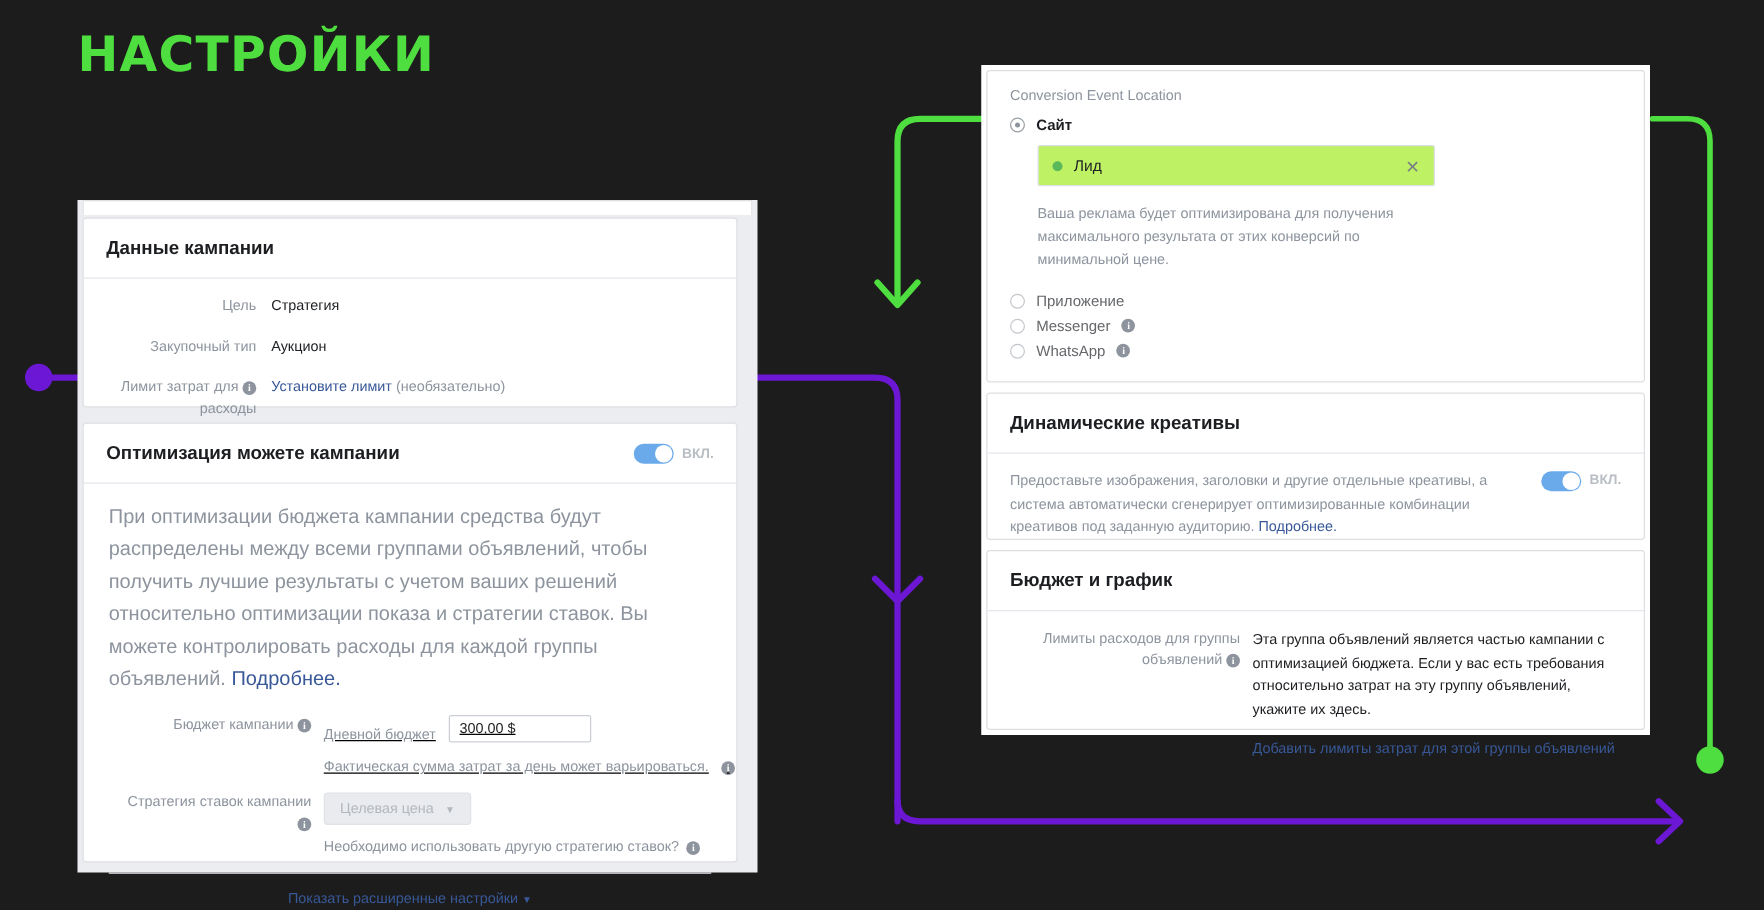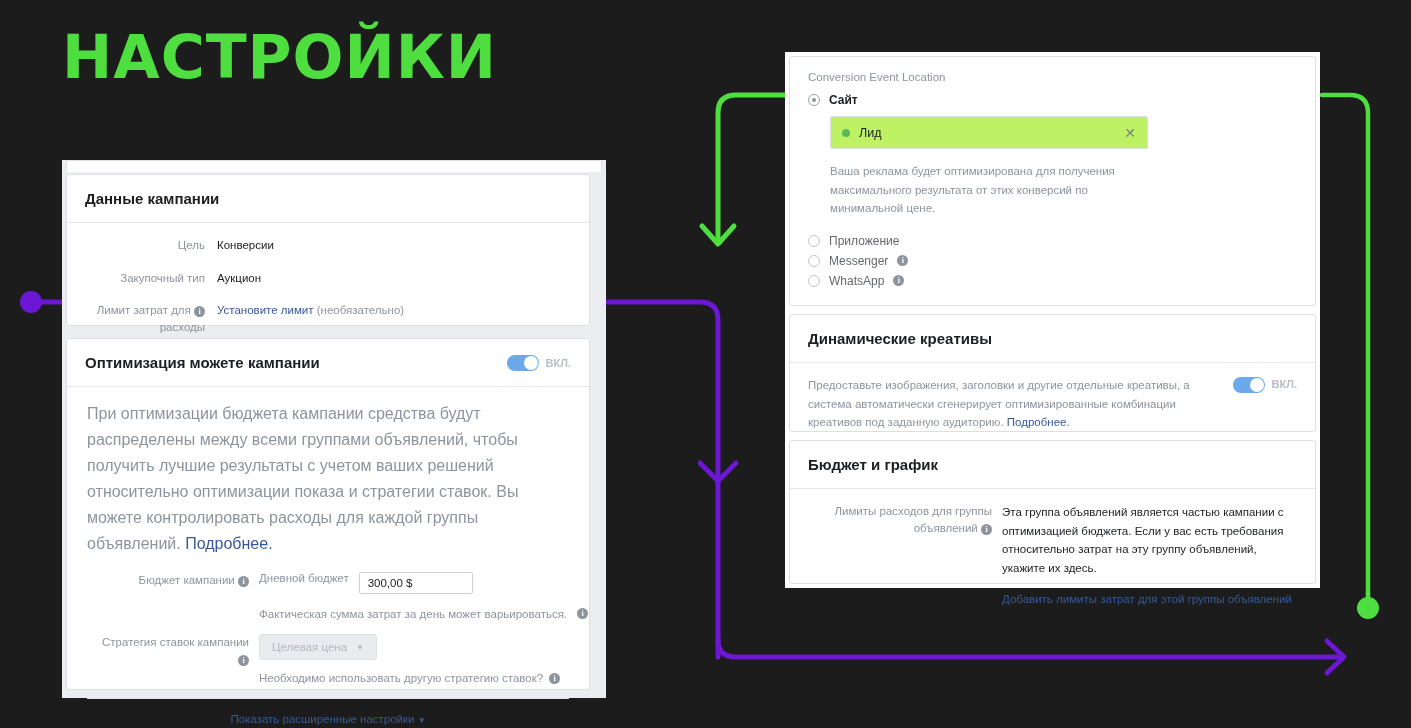--- a/index.html
+++ b/index.html
@@ -7,21 +7,21 @@
     width: 1411px; height: 728px;
     background: #1c1c1c;
     font-family: "Liberation Sans", sans-serif;
     overflow: hidden;
   }
   #stage { position: relative; width: 1411px; height: 728px; background: #1c1c1c; }
 
   
   #page-title {
     position: absolute; left: 62px; top: 24px;
-    font-size: 60px; font-weight: bold; letter-spacing: 1px;
+    font-size: 39px; font-weight: bold; letter-spacing: 1px;
     color: #4ede3f; line-height: 1.1;
     font-family: "DejaVu Sans", sans-serif;
   }
 
   
   #connectors { position: absolute; left: 0; top: 0; width: 1411px; height: 728px; }
 
   
   .panel { position: absolute; background: #ebedf0; }
   #left-panel  { left: 62px; top: 160px; width: 544px; height: 538px; }
@@ -81,21 +81,21 @@
 
   
   #card-budget-opt { position:absolute; left:4px; top:178px; width:524px; height:352px; }
   #card-budget-opt .desc {
     padding: 14px 20px 10px 20px;
     font-size: 16px; color:#8d949e; line-height: 1.62;
   }
   #card-budget-opt .form { padding: 6px 0 0 0; }
   .frow { display:flex; align-items:flex-start; margin-bottom: 14px; }
   .frow .label-col { width: 192px; padding-right: 10px; flex-shrink:0; }
-  .frow .field { flex:1; display:flex; align-items:flex-start; gap:10px; }
+  .frow .field { flex:1; display:flex; align-items:flex-end; gap:10px;text-decoration:underline; }
   .text-input {
     border:1px solid #ccd0d5; background:#fff; border-radius:2px;
     font-size:11.5px; color:#1c1e21; padding:4px 8px; width:114px;
   }
   .select-disabled {
     background:#e9ebee; border:1px solid #dfe2e6; border-radius:3px;
     color:#b3b8bf; font-size:11.5px; padding:6px 12px; width:118px;
     display:flex; align-items:center; justify-content:space-between;
   }
   .caret { font-size:8px; }
@@ -188,21 +188,21 @@
     <div id="lp-strip"></div>
 
     <div class="card" id="card-campaign-data">
       <div class="card-head">
         <div class="card-title">Данные кампании</div>
       </div>
       <div class="body">
 
         <div class="row">
           <div class="label-col">Цель</div>
-          <div class="value-col">Конверсии</div>
+          <div class="value-col">Стратегия</div>
         </div>
 
         <div class="row">
           <div class="label-col">Закупочный тип</div>
           <div class="value-col">Аукцион</div>
         </div>
 
         <div class="row">
           <div class="label-col">
             <span>Лимит затрат для</span>

